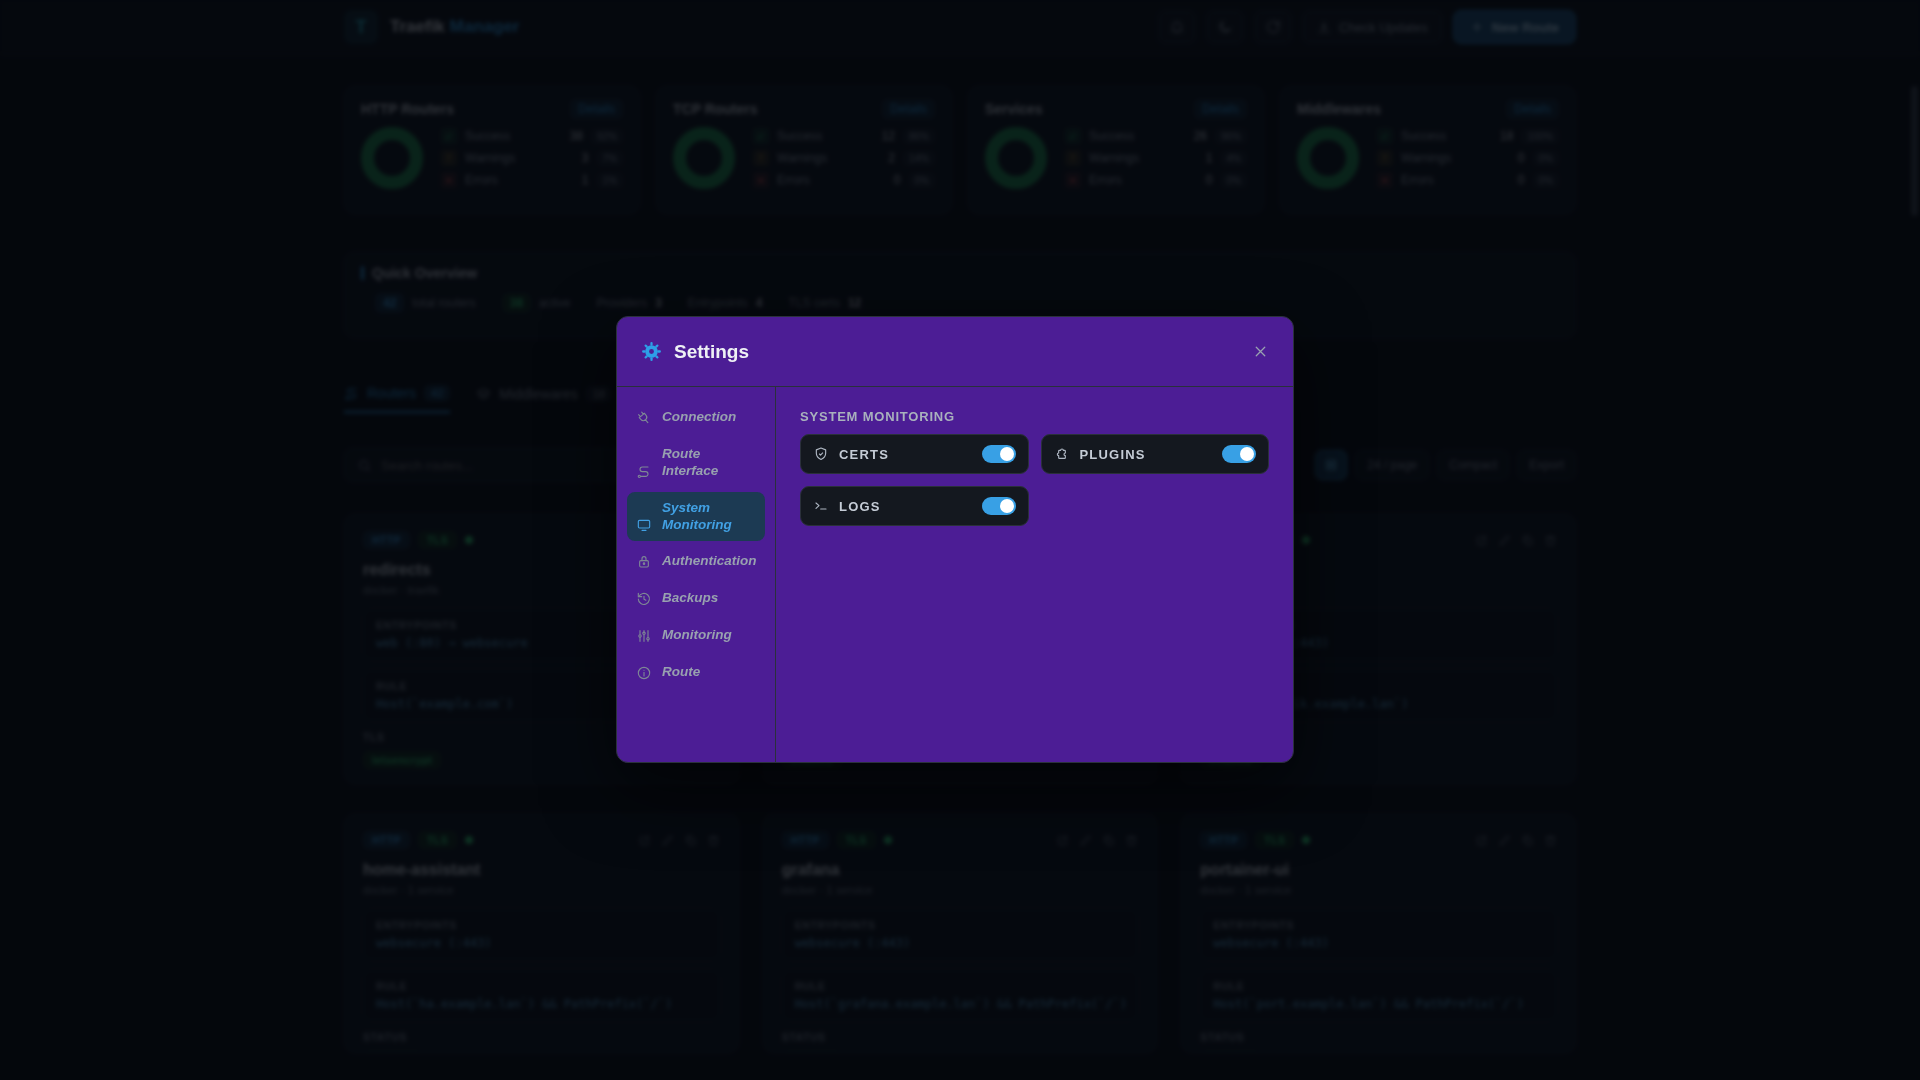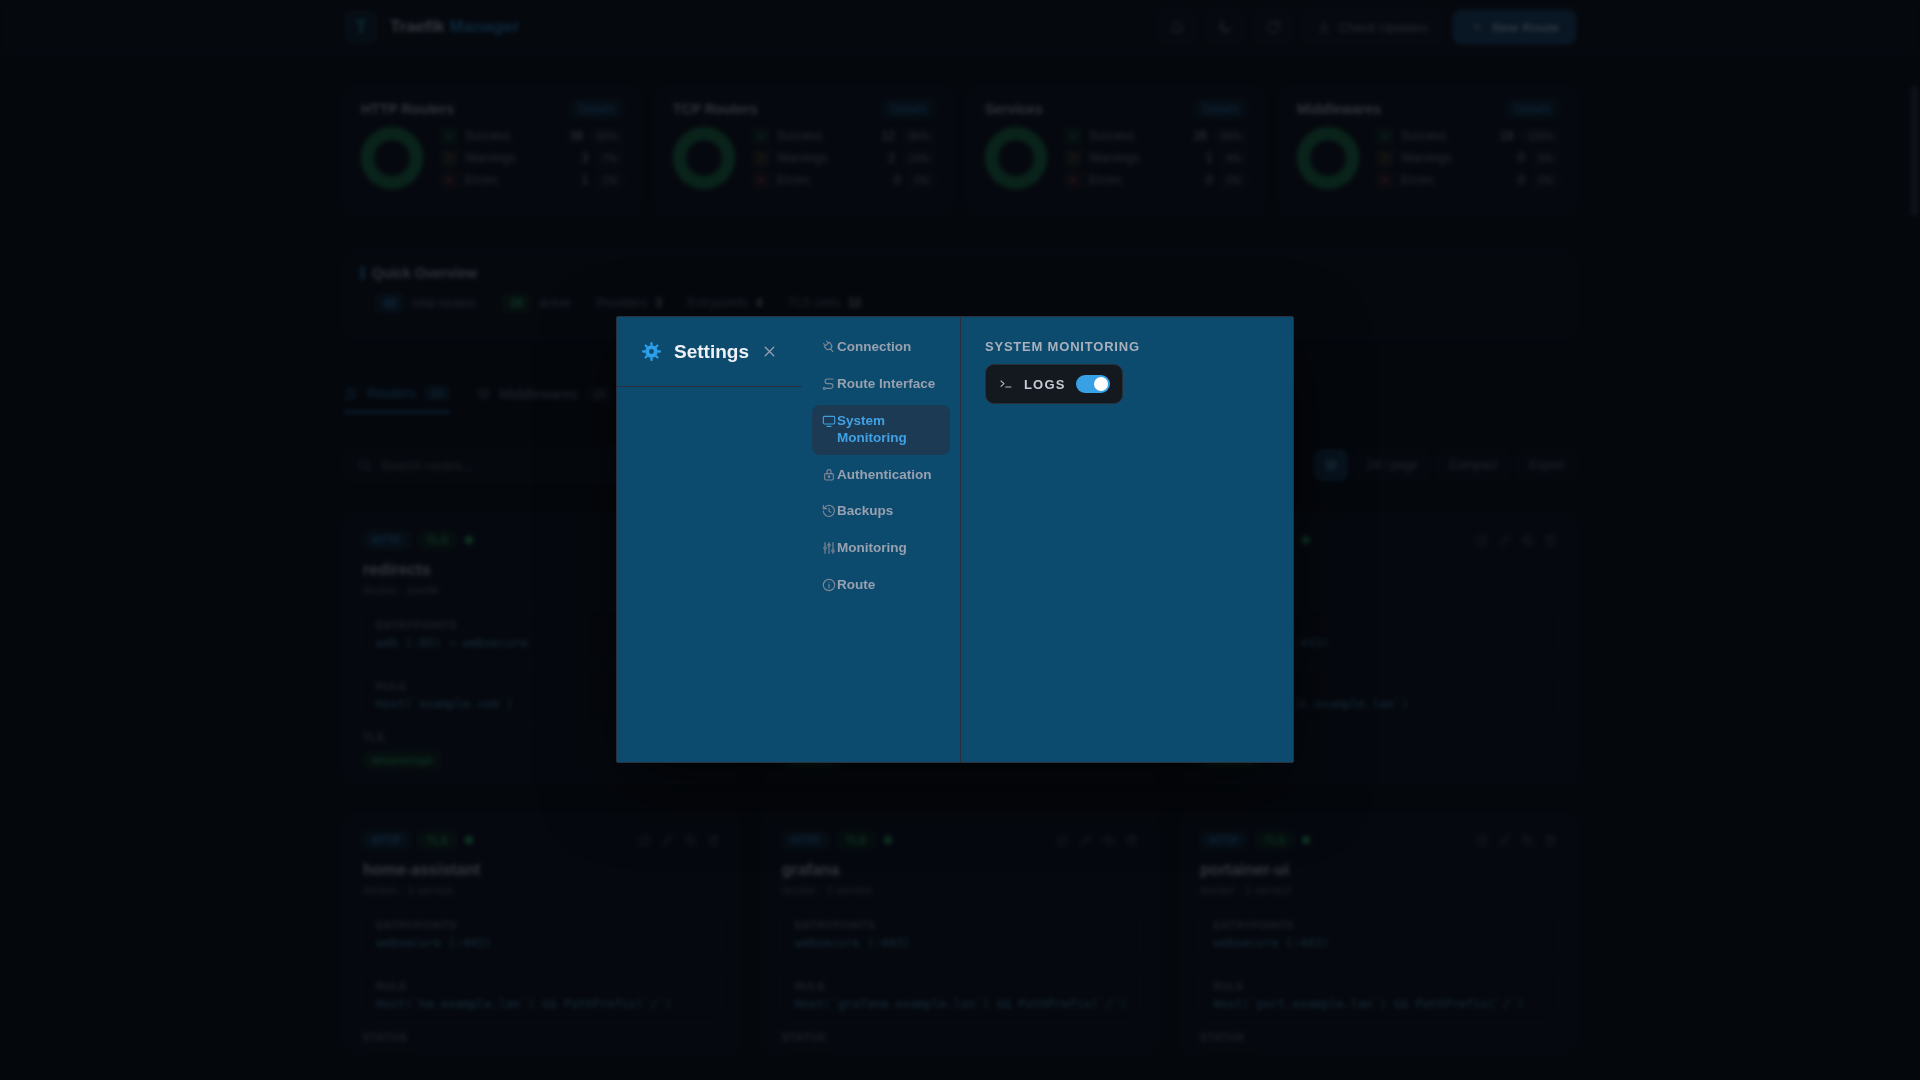--- a/index.html
+++ b/index.html
@@ -89,30 +89,30 @@
   .rc-foot { color:#76808e; font-size:10.5px; font-weight:700; letter-spacing:.6px; text-transform:uppercase; margin:4px 0 7px; }
 
   .page-scrollbar { position:absolute; top:0; right:2px; width:7px; height:100%; }
   .page-scrollbar .thumb { position:absolute; top:86px; height:130px; width:7px; border-radius:4px; background:#39414d; }
 
   
   .overlay { position:absolute; inset:0; background:rgba(4,7,12,0.78); }
 
   
   .modal { position:absolute; left:616px; top:316px; width:678px; height:447px;
-    background:#0c4a6e; border:1px solid #2b313c; border-radius:2px;
-    box-shadow:0 24px 70px rgba(0,0,0,.6); display:flex; flex-direction:row; }
+    background:#4c1d95; border:1px solid #2b313c; border-radius:12px;
+    box-shadow:0 24px 70px rgba(0,0,0,.6); display:flex; flex-direction:column; }
   .m-head { height:70px; display:flex; align-items:center; gap:12px; padding:0 24px;
     border-bottom:1px solid #2a303b; flex:none; }
   .m-title { color:#eef1f5; font-size:19px; font-weight:700; }
   .m-close { margin-left:auto; color:#99a2b0; background:none; border:none; cursor:pointer; }
   .m-body { flex:1; display:flex; min-height:0; }
   .m-side { width:159px; border-right:1px solid #2a303b; padding:14px 10px; flex:none; }
-  .nav-item { display:flex; align-items:flex-start; padding:8px 9px; border-radius:8px;
-    color:#98a1af; font-size:13.5px; font-weight:700; margin-bottom:4px; cursor:pointer; }
+  .nav-item { display:flex; align-items:flex-end; gap:10px; padding:8px 9px; border-radius:8px;
+    color:#98a1af; font-size:13.5px; font-weight:700; margin-bottom:4px; cursor:pointer;font-style:italic; }
   .nav-item .nico { color:#7e8795; flex:none; }
   .nav-item.active { background:#1c3a53; color:#41a0e3; }
   .nav-item.active .nico { color:#41a0e3; }
   .nav-label { line-height:1.25; }
   .m-content { flex:1; padding:22px 24px; }
   .p-heading { color:#a9b1bd; font-size:13px; font-weight:700; letter-spacing:.8px; margin-bottom:10px; }
   .p-desc { color:#8e97a5; font-size:12.5px; line-height:1.45; max-width:480px; margin-bottom:18px; }
   .tgrid { display:grid; grid-template-columns:1fr 1fr; gap:12px; }
   .tcard { height:40px; background:#14181f; border:1px solid #2a303a; border-radius:9px;
     display:flex; align-items:center; gap:10px; padding:0 12px; }
@@ -749,20 +749,43 @@
             </svg>
           </span>
         <span class="nav-label">Route</span>
       </div>
     </nav>
     <section class="m-content">
       <h2 class="p-heading">SYSTEM MONITORING</h2>
       <div class="tgrid">
         <div class="tcard">
           <span class="tico">
+              <svg width="16" height="16" viewBox="0 0 24 24" fill="none" stroke="currentColor" stroke-width="1.7" stroke-linejoin="round">
+                <path d="M12 3l7 2.8V11c0 4.6-3 7.6-7 9.2-4-1.6-7-4.6-7-9.2V5.8L12 3z"></path>
+                <path d="M9.3 11.6l2 2 3.6-3.6"></path>
+              </svg>
+            </span>
+          <span class="tlabel">CERTS</span>
+          <div class="toggle on">
+              <div class="knob"></div>
+            </div>
+        </div>
+        <div class="tcard">
+          <span class="tico">
+              <svg width="16" height="16" viewBox="0 0 24 24" fill="none" stroke="currentColor" stroke-width="1.7" stroke-linejoin="round">
+                <path d="M8 6.5h2a2 2 0 1 1 4 0h2a1 1 0 0 1 1 1v3a2 2 0 1 0 0 4v3a1 1 0 0 1-1 1H8a1 1 0 0 1-1-1v-3a2 2 0 1 1 0-4v-3a1 1 0 0 1 1-1z"></path>
+              </svg>
+            </span>
+          <span class="tlabel">PLUGINS</span>
+          <div class="toggle on">
+              <div class="knob"></div>
+            </div>
+        </div>
+        <div class="tcard">
+          <span class="tico">
               <svg width="16" height="16" viewBox="0 0 24 24" fill="none" stroke="currentColor" stroke-width="1.7" stroke-linecap="round" stroke-linejoin="round">
                 <path d="M4.5 7.5L9 11.5l-4.5 4"></path>
                 <path d="M11.5 16.5h8"></path>
               </svg>
             </span>
           <span class="tlabel">LOGS</span>
           <div class="toggle on">
               <div class="knob"></div>
             </div>
         </div>

